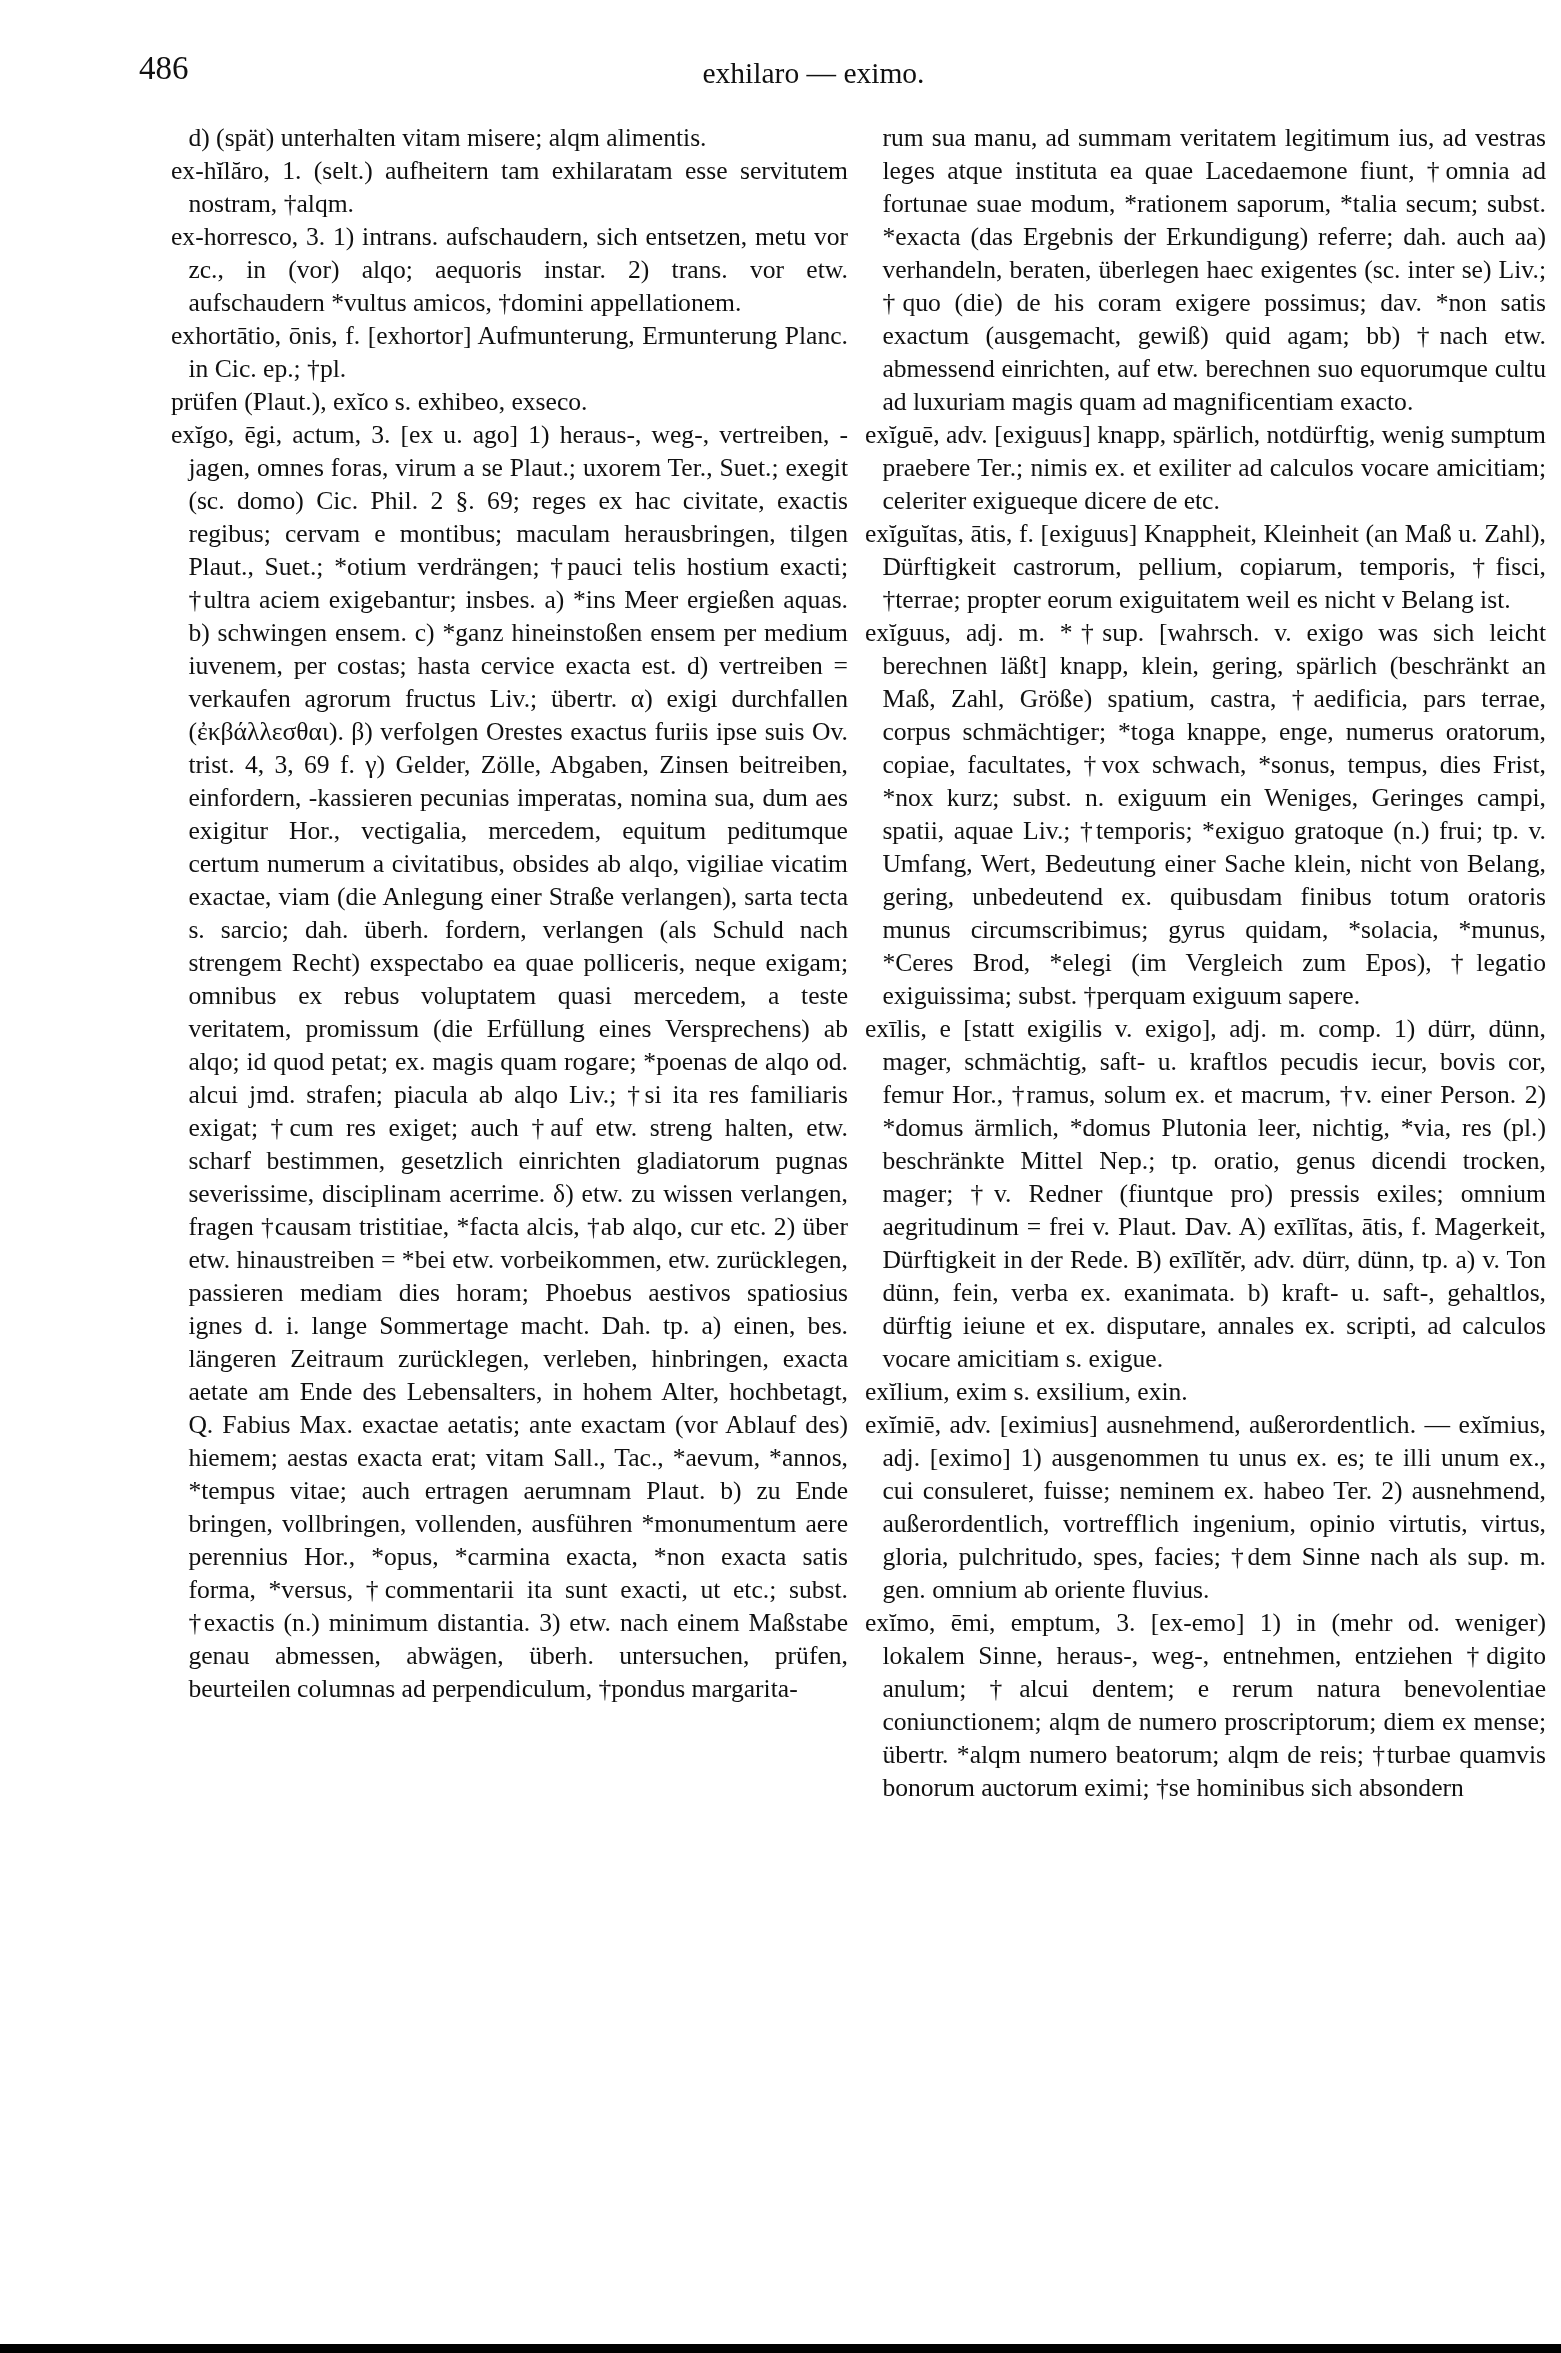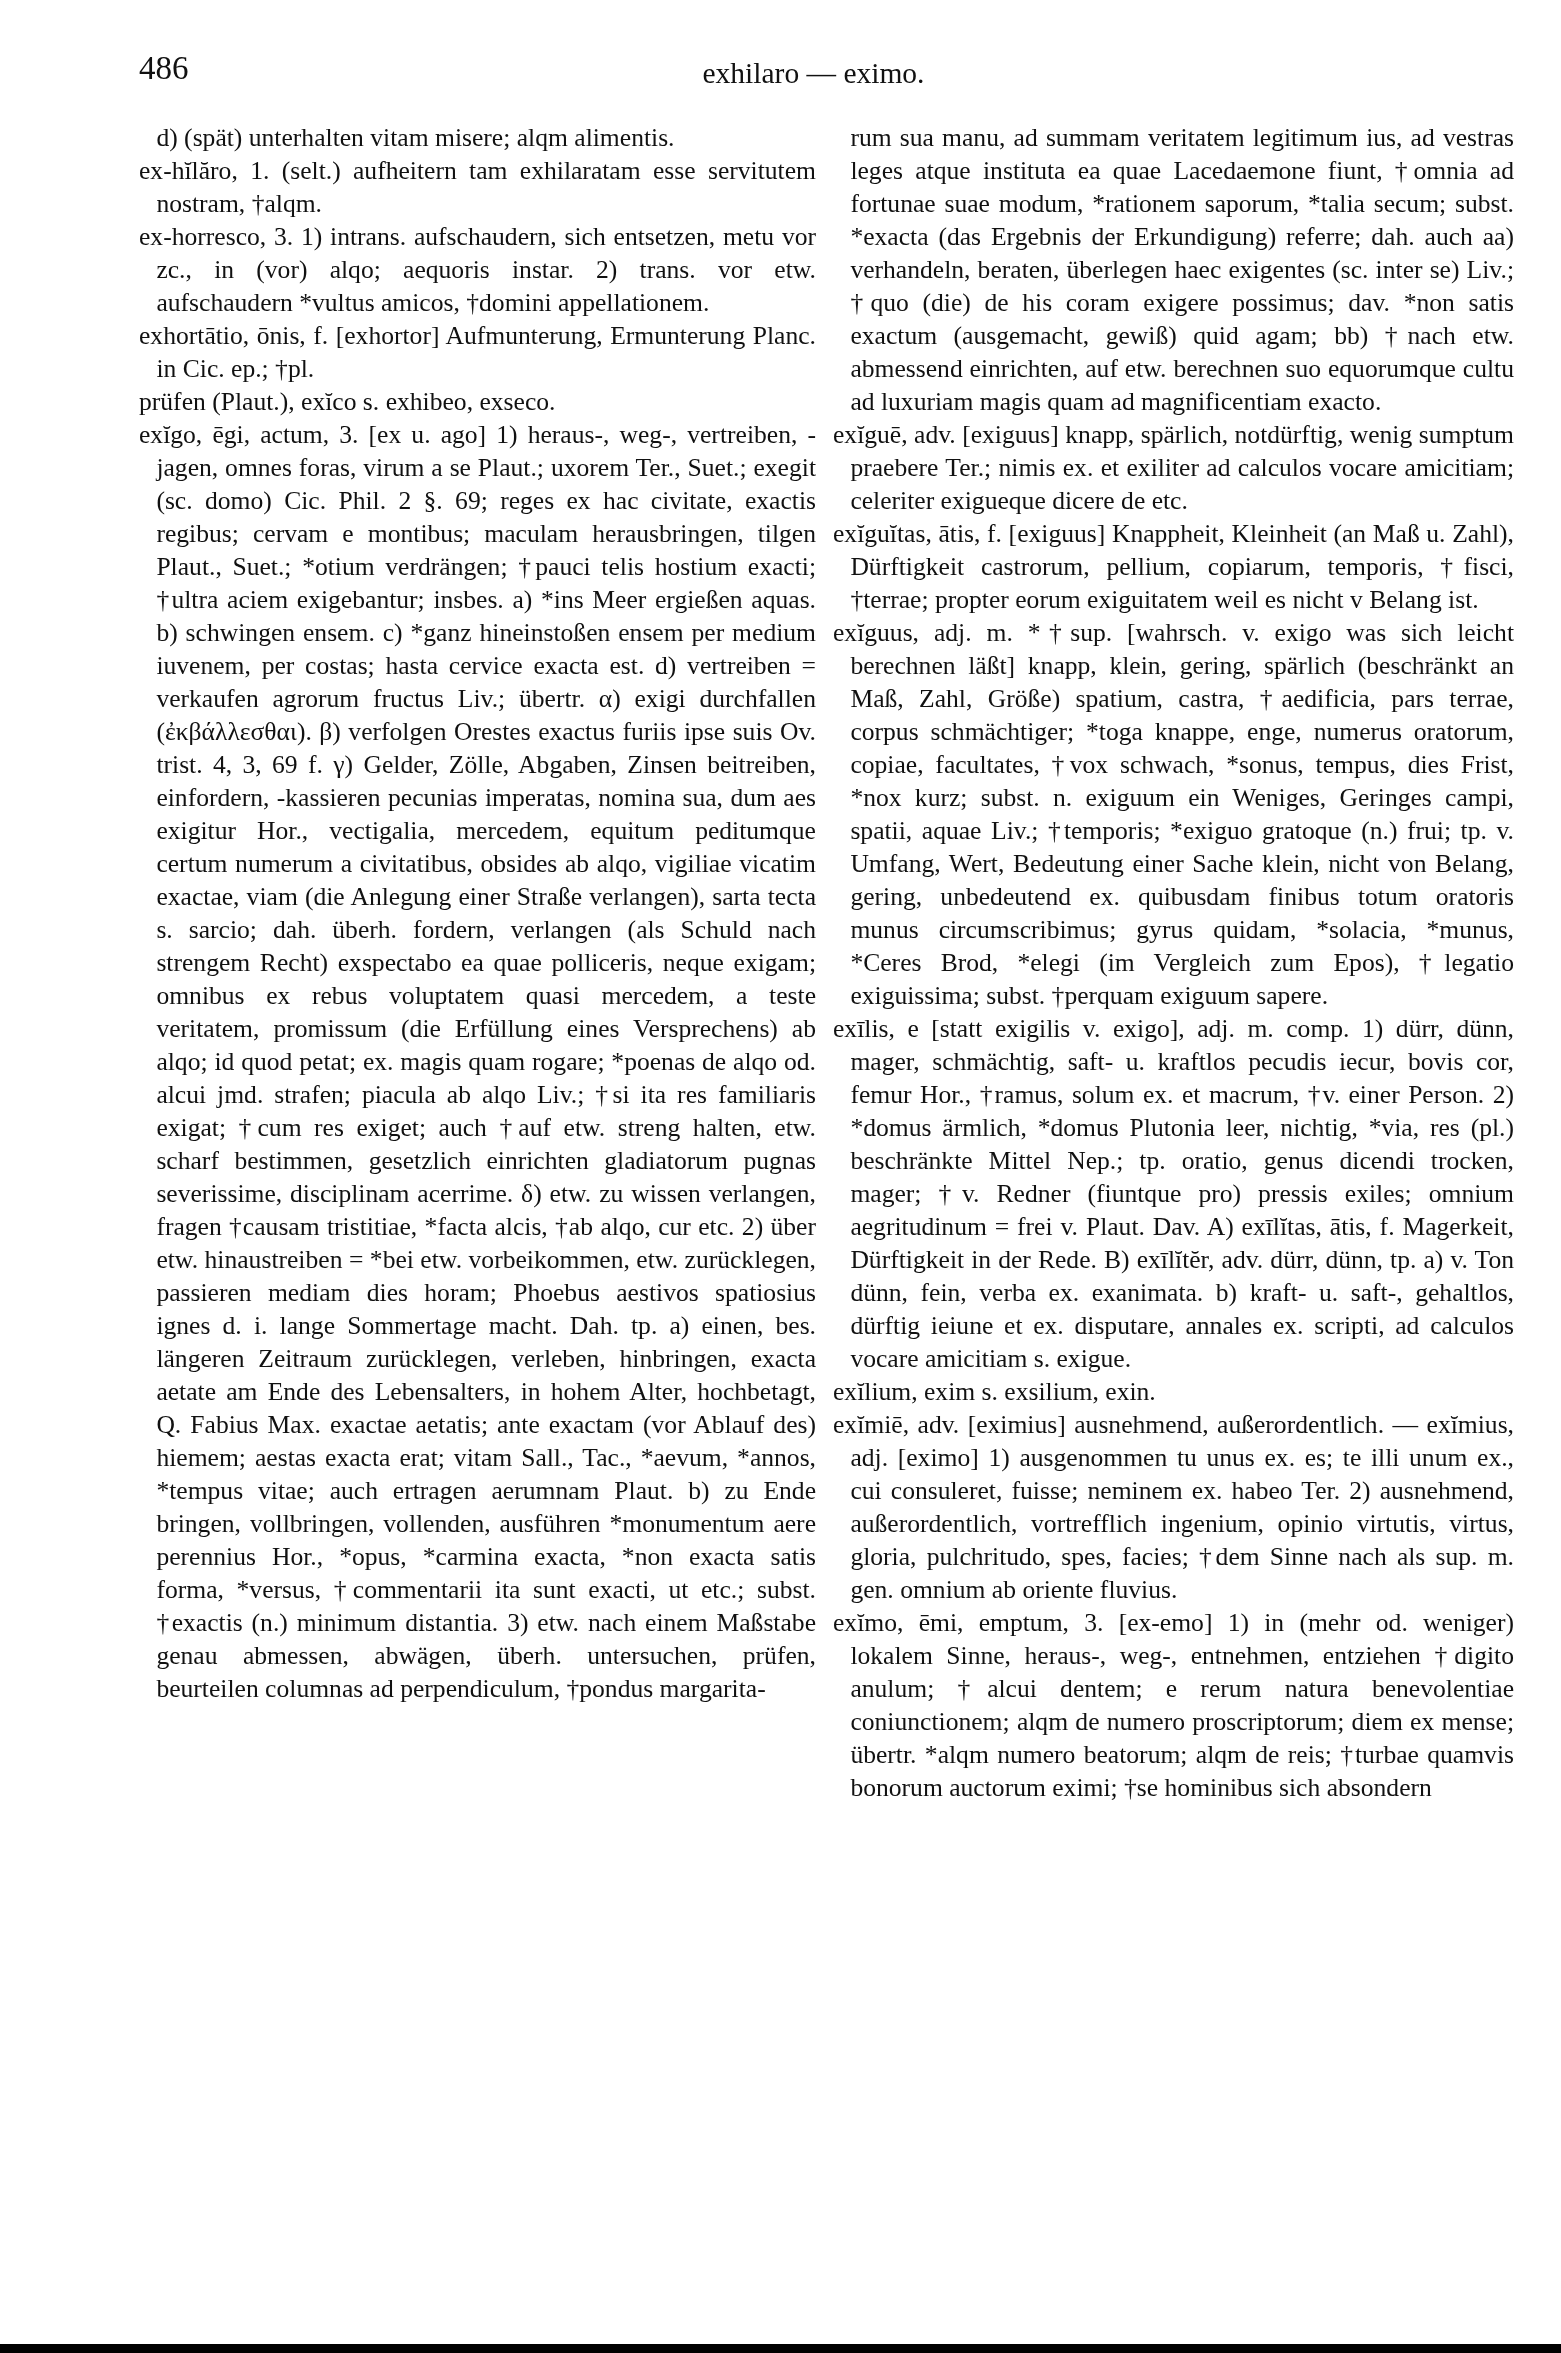--- a/index.html
+++ b/index.html
@@ -1,20 +1,20 @@
 <!DOCTYPE html>
 <html style="font-size:14px"><head>
 <meta charset="utf-8">
 <style>
   html, body { margin: 0; padding: 0; background: #ffffff; }
   body { width: 1562px; height: 2354px; position: relative; overflow: hidden;
          font-family: "Liberation Serif", "DejaVu Serif", serif; color: #111; }
   .page-number { position: absolute; left: 139px; top: 50px; font-size: 33px; }
   .running-head { position: absolute; left: 0; width: 1540px; top: 57px; text-align: center; font-size: 29.5px; padding-left: 87px; box-sizing: border-box; }
-  .col { position: absolute; top: 121px; width: 677px; font-size: 25.6px; line-height: 33px; text-align: justify; }
+  .col { position: absolute; top: 121px; width: 677px; font-size: 25.6px; line-height: 33px; text-align: justify; margin-left: 32px; }
   .col.left { left: 139px; }
   .col.right { left: 833px; width: 681px; }
   .entry { text-indent: -17.4px; padding-left: 17.4px; margin: 0; }
   .entry.cont { text-indent: 0; }
   .hw { font-weight: normal; }
   .bottom-bar { position: absolute; left: 0; bottom: 0; width: 1562px; height: 10.4px; background: #000; }
 </style>
 </head>
 <body>
 

